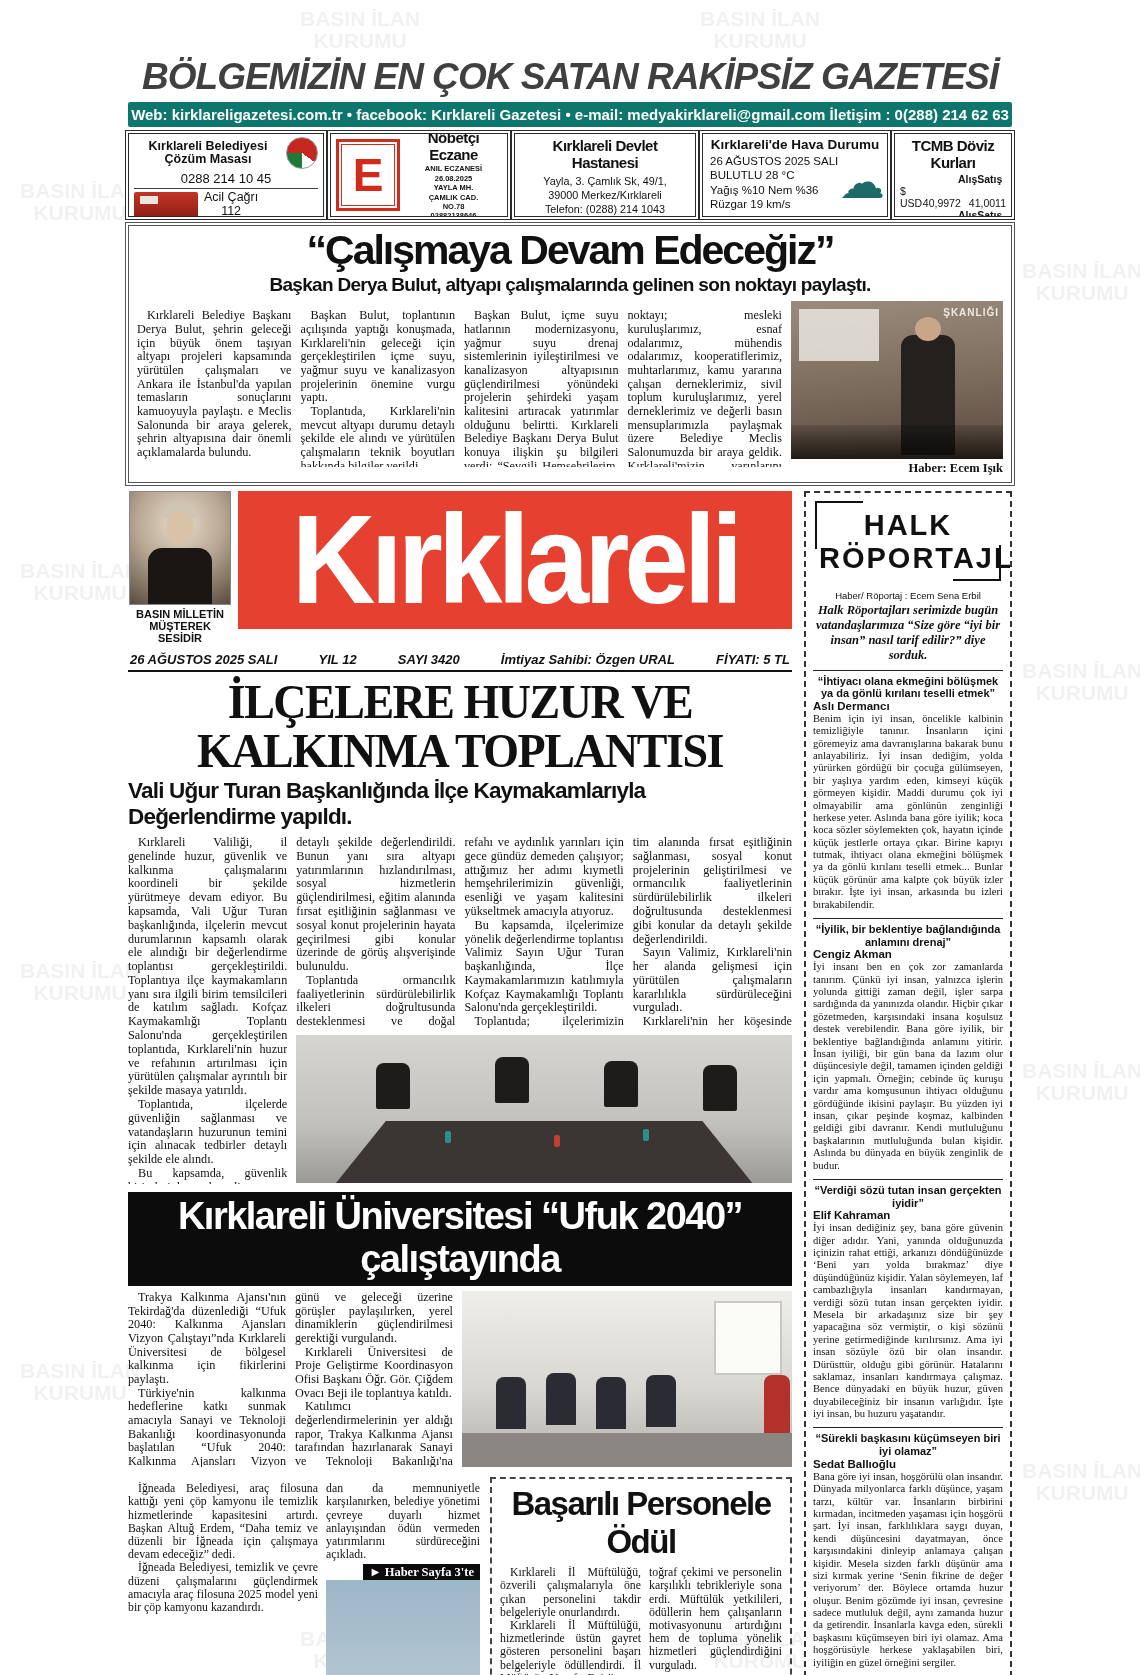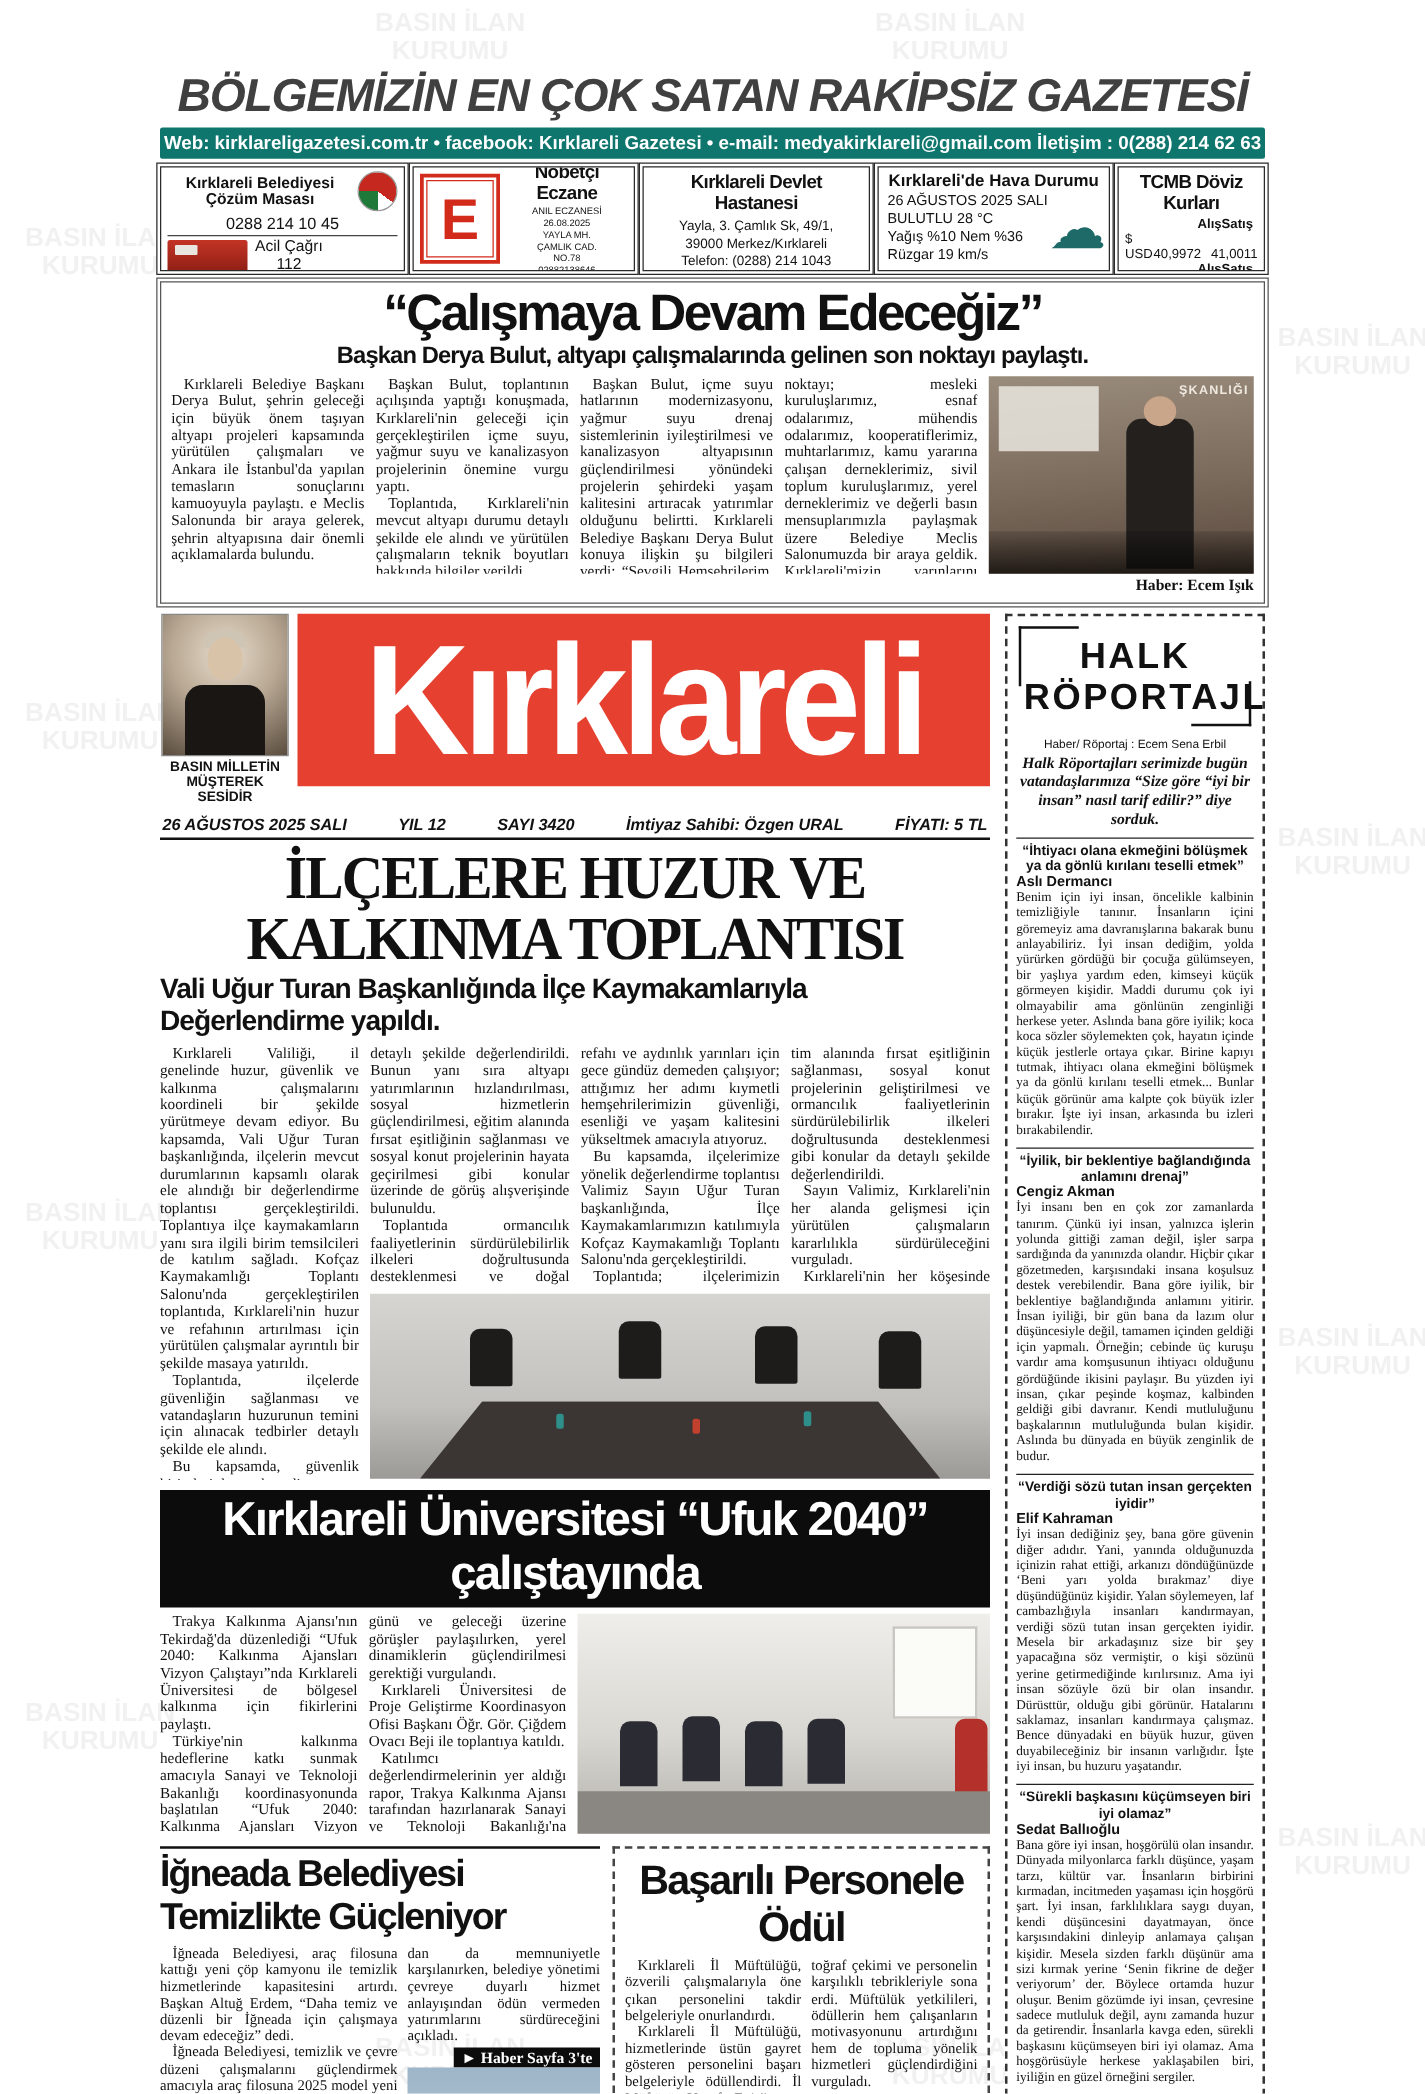--- a/index.html
+++ b/index.html
@@ -34,21 +34,21 @@
   .bel-bottom{display:flex;align-items:center;border-top:1px solid #444;margin-top:2px;padding-top:2px;gap:6px;}
   .firetruck{width:64px;height:26px;background:linear-gradient(#c33425,#8e1f14);border-radius:2px;position:relative;flex:none;}
   .firetruck:before{content:"";position:absolute;left:6px;top:4px;width:18px;height:8px;background:#e8e6df;border-radius:1px;}
   .acil{font-family:"Liberation Sans",sans-serif;font-size:12.5px;text-align:center;line-height:1.1;}
   .b-eczane{width:178px;display:flex;gap:5px;align-items:center;}
   .e-logo{width:58px;height:66px;border:3px solid #d22b1c;box-shadow:inset 0 0 0 2px #fff,inset 0 0 0 3px #d22b1c;
           display:flex;align-items:center;justify-content:center;flex:none;
           font-family:"Liberation Sans",sans-serif;font-weight:900;font-size:46px;color:#d22b1c;}
   .e-col{flex:1;text-align:center;}
   .b-eczane .ttl{font-size:15px;letter-spacing:-0.5px;}
-  .e-lines{font-family:"Liberation Sans",sans-serif;font-weight:400;font-size:7.5px;line-height:1.25;margin-top:1px;}
+  .e-lines{font-family:"Liberation Sans",sans-serif;font-weight:700;font-size:7.5px;line-height:1.25;margin-top:1px;}
   .b-hastane{width:182px;text-align:center;}
   .b-hastane .ttl{font-size:15px;letter-spacing:-0.5px;}
   .h-lines{font-family:"Liberation Sans",sans-serif;font-size:10.8px;line-height:1.3;margin-top:3px;}
   .b-hava{width:186px;position:relative;}
   .b-hava .ttl{font-size:13.5px;}
   .w-lines{font-family:"Liberation Sans",sans-serif;font-size:11.5px;line-height:1.25;margin-top:2px;text-align:left;padding-left:2px;}
   .cloud{position:absolute;right:2px;top:26px;font-size:46px;color:#1d6a68;line-height:1;}
   .b-doviz{flex:1;}
   .b-doviz .ttl{font-size:15px;letter-spacing:-0.5px;}
   .fx{font-family:"Liberation Sans",sans-serif;font-size:10.5px;margin-top:2px;}
@@ -59,21 +59,21 @@
   .fx-cur{width:44px;}
   .fx-dots{flex:1;border-bottom:1px dotted #555;margin:0 4px 3px;}
 
   
   .art1{border:1px solid #555;box-shadow:0 0 0 2px #fff,0 0 0 3px #555;margin-top:8px;
         padding:4px 8px 6px;display:flow-root;}
   .art1-head{font-family:"Liberation Sans",sans-serif;font-weight:700;font-size:41px;
              letter-spacing:-2px;text-align:center;line-height:1.02;}
   .art1-sub{font-family:"Liberation Sans",sans-serif;font-weight:700;font-size:19px;
             letter-spacing:-0.7px;text-align:center;margin-top:2px;}
-  .art1-body{display:flex;gap:9px;margin-top:5px;}
+  .art1-body{display:flex;gap:9px;margin-top:5px;align-items:center;}
   .col{flex:1;font-size:12.2px;line-height:1.12;text-align:justify;overflow:hidden;height:158px;}
   .col .ind{text-indent:10px;}
   .photo1{width:212px;height:158px;flex:none;position:relative;overflow:hidden;
           background:linear-gradient(175deg,#9a8c7c 0%,#7a6a5c 55%,#59483c 100%);}
   .photo1 .screen{position:absolute;left:8px;top:8px;width:80px;height:52px;background:#e9e6df;opacity:.85;}
   .photo1 .banner{position:absolute;right:4px;top:6px;color:#efe9e0;font-family:"Liberation Sans",sans-serif;
                   font-weight:700;font-size:10px;letter-spacing:1px;}
   .photo1 .man{position:absolute;right:48px;top:34px;width:54px;height:120px;background:#23201e;border-radius:12px 12px 0 0;}
   .photo1 .head{position:absolute;right:62px;top:16px;width:26px;height:24px;background:#c9a58a;border-radius:50%;}
   .photo1 .crowd{position:absolute;left:0;bottom:0;width:100%;height:34px;background:linear-gradient(#00000022,#000000aa);}
@@ -388,21 +388,20 @@
             <div class="person q2"></div>
             <div class="person q3"></div>
             <div class="person q4"></div>
             <div class="red"></div>
             <div class="desk"></div>
           </div>
         </div>
 
         <div class="bottomrow">
           <div class="igneada">
-            <div class="ig-head">İğneada Belediyesi Temizlikte Güçleniyor</div>
             <div class="ig-body">
               <div class="ig-c1">
                 <p class="ind" style="margin:0">İğneada Belediyesi, araç filosuna kattığı yeni çöp kamyonu ile temizlik hizmetlerinde kapasitesini artırdı. Başkan Altuğ Erdem, “Daha temiz ve düzenli bir İğneada için çalışmaya devam edeceğiz” dedi.</p>
                 <p class="ind" style="margin:0">İğneada Belediyesi, temizlik ve çevre düzeni çalışmalarını güçlendirmek amacıyla araç filosuna 2025 model yeni bir çöp kamyonu kazandırdı.</p>
 
               </div>
               <div class="ig-c2">
                 <p style="margin:0">dan da memnuniyetle karşılanırken, belediye yönetimi çevreye duyarlı hizmet anlayışından ödün vermeden yatırımlarını sürdüreceğini açıkladı.</p>
                 <span class="more">► Haber Sayfa 3'te</span>
                 <div class="photo-truck">

